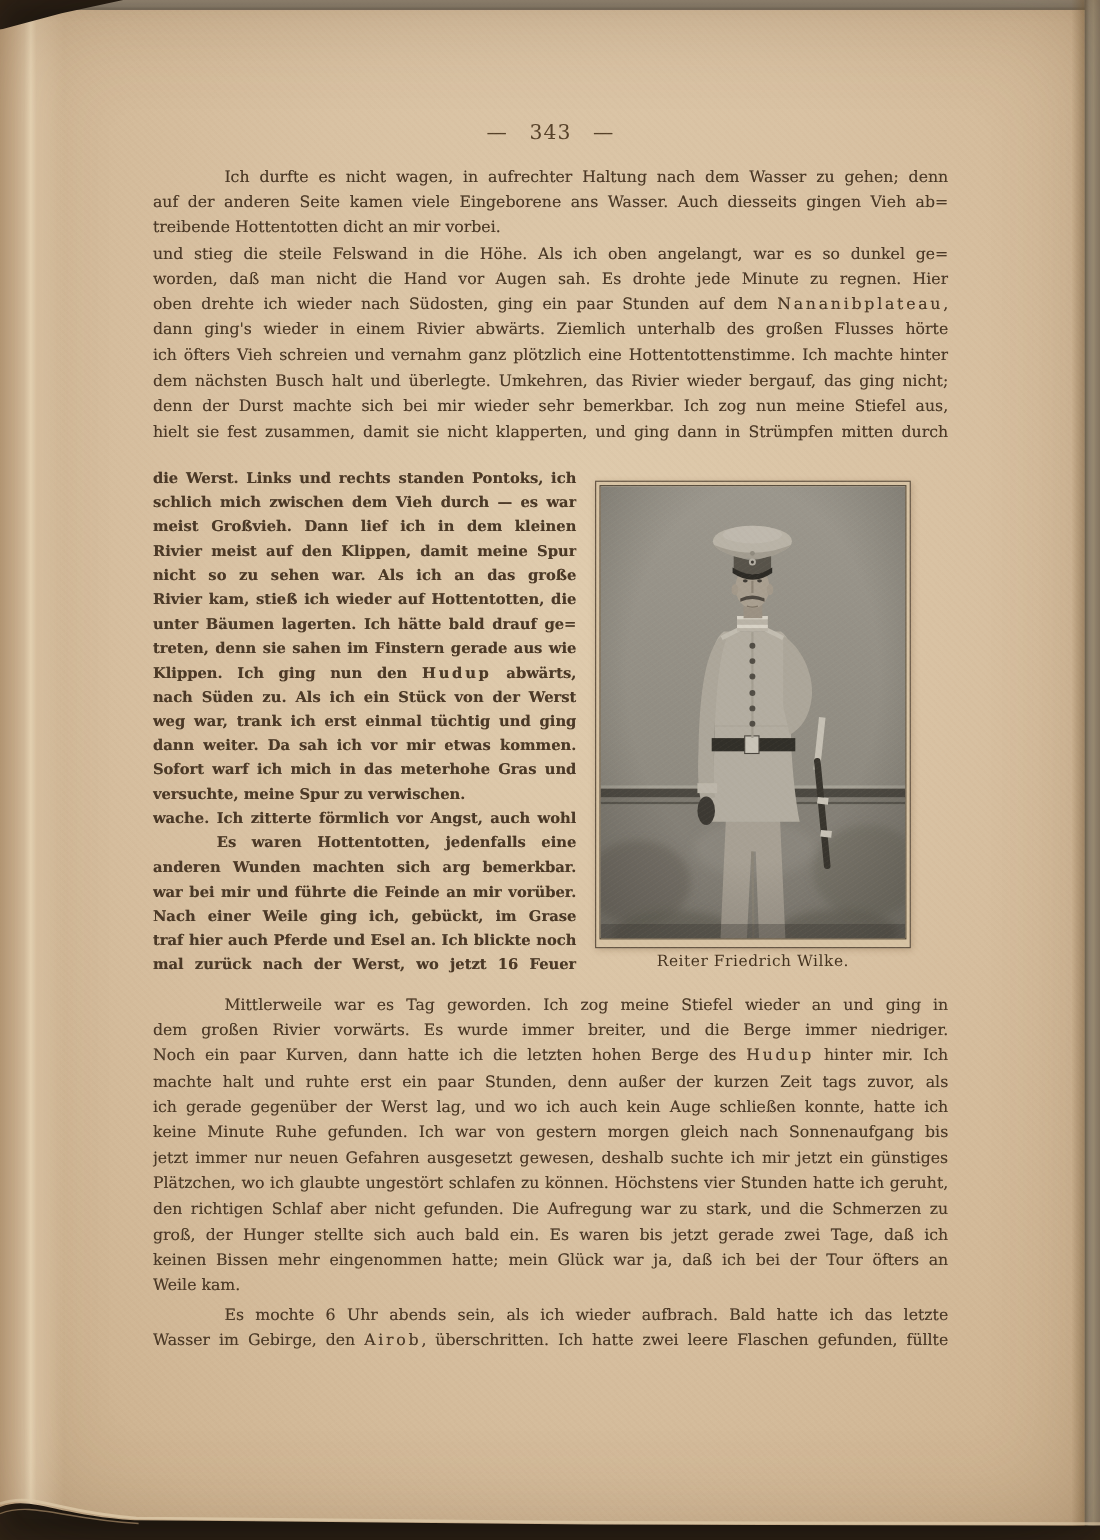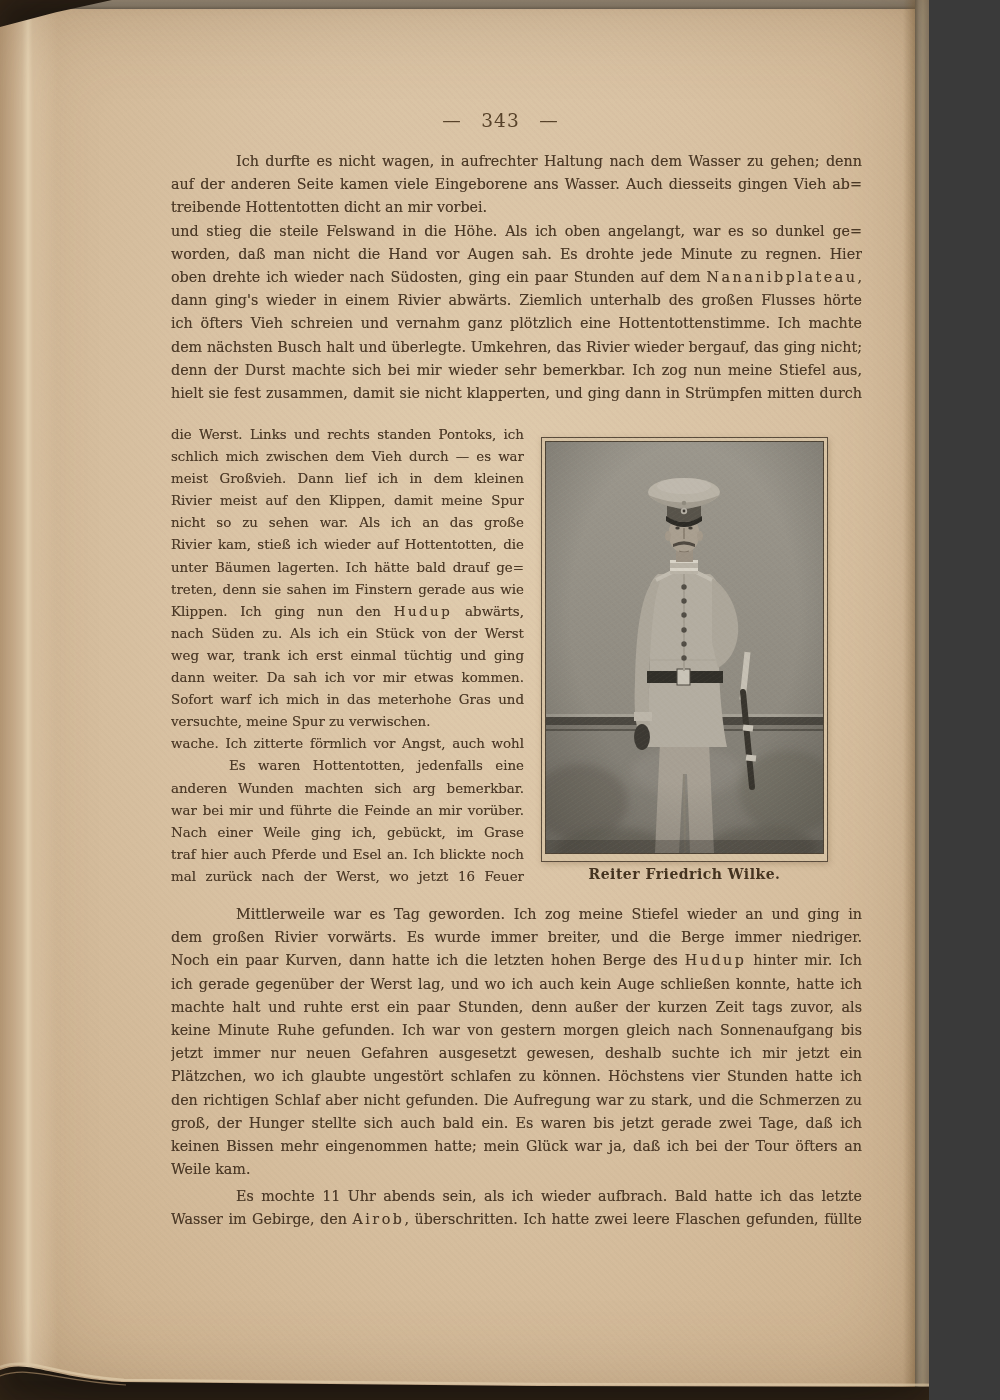--- a/index.html
+++ b/index.html
@@ -1,17 +1,17 @@
 <!DOCTYPE html>
 <html><head>
 <meta charset="utf-8">
 <style>
   html,body{margin:0;padding:0;background:#3a3a3a;}
   .scan{
-    position:relative;width:929px;height:1400px;overflow:hidden;
+    position:relative;width:1000px;height:1400px;overflow:hidden;
     font-family:"DejaVu Serif","Liberation Serif",serif;color:#4a3826;
     background:radial-gradient(ellipse at 52% 38%, #e0ccae 0%, #d9c2a3 45%, #cfb593 82%, #c3a885 100%);
   }
   .texture{position:absolute;inset:0;pointer-events:none;opacity:.6;
     background-image:repeating-linear-gradient(47deg, rgba(120,90,60,.03) 0 2px, transparent 2px 5px),
                      repeating-linear-gradient(-33deg, rgba(255,240,210,.04) 0 1px, transparent 1px 4px);}
   .vignette{position:absolute;inset:0;pointer-events:none;
     box-shadow:inset 0 0 95px rgba(100,70,40,.30), inset 0 0 20px rgba(100,70,40,.15);}
   .gutter{position:absolute;left:0;top:0;bottom:0;width:58px;pointer-events:none;
     background:linear-gradient(90deg,#c7ab88 0,#d1b694 12px,#dbc4a4 22px,#eedcbc 28px,#dfc8a8 33px,rgba(217,194,163,0) 58px);}
@@ -23,38 +23,38 @@
     background:linear-gradient(90deg,rgba(120,95,60,0),rgba(115,90,55,.45));}
   .edge-right{position:absolute;top:0;bottom:0;right:0;width:14px;
     background:linear-gradient(90deg,#6d6453 0,#958b79 4px,#a2977f 8px,#8b8170 14px);}
   .edge-bottom{position:absolute;bottom:0;left:0;}
 
   .pageno{position:absolute;left:139px;top:110px;width:723px;text-align:center;
     font-size:18.5px;letter-spacing:1px;color:#564129;}
 
   .block{position:absolute;left:139px;}
   .blockA{top:150px;width:723px;font-size:14.3px;}
-  .blockB{top:424px;width:385px;font-size:13.4px;}
+  .blockB{top:424px;width:385px;font-size:13.4px;font-weight:bold;}
   .blockC{top:903px;width:723px;font-size:14.3px;}
   .blockA .ln,.blockC .ln{height:23.2px;line-height:23.2px;}
   .blockB .ln{height:22.1px;line-height:22.1px;}
   .ln{overflow:hidden;text-align:justify;text-align-last:justify;
-      text-shadow:0 0 .4px rgba(74,56,38,.55);margin-left:32px;}
+      text-shadow:0 0 .4px rgba(74,56,38,.55);}
   .ln.end{text-align-last:left;}
   .ln.ind{text-indent:65px;}
   .ln.ind2{text-indent:58px;}
   .ln.gap{margin-top:4px;}
   .sperr{letter-spacing:2.5px;}
 
   .photo{position:absolute;left:541px;top:437px;width:279px;height:417px;margin:0;
     background:#d7c3a4;border:1px solid #5a4c3c;padding:3px;
     box-shadow:1px 2px 6px rgba(90,65,35,.25);}
   .photo svg{display:block;border:1px solid #4c4234;}
   .caption{position:absolute;left:541px;top:866px;width:287px;text-align:center;
-    font-weight:bold;font-size:14px;color:#43321f;letter-spacing:.5px;}
+    font-weight:normal;font-size:14px;color:#43321f;letter-spacing:.5px;}
 </style>
 </head>
 <body>
 
 <div class="scan">
 
   <div class="pageno">— 343 —</div>
 
   <div class="block blockA">
     <div class="ln ind">Ich durfte es nicht wagen, in aufrechter Haltung nach dem Wasser zu gehen; denn</div>
@@ -187,30 +187,30 @@
     <div class="ln">war bei mir und führte die Feinde an mir vorüber.</div>
     <div class="ln">Nach einer Weile ging ich, gebückt, im Grase weiter und</div>
     <div class="ln">traf hier auch Pferde und Esel an. Ich blickte noch ein=</div>
     <div class="ln">mal zurück nach der Werst, wo jetzt 16 Feuer brannten.</div>
   </div>
 
   <div class="block blockC">
     <div class="ln ind">Mittlerweile war es Tag geworden. Ich zog meine Stiefel wieder an und ging in</div>
     <div class="ln">dem großen Rivier vorwärts. Es wurde immer breiter, und die Berge immer niedriger.</div>
     <div class="ln"><span>Noch ein paar Kurven, dann hatte ich die letzten hohen Berge des </span><span class="sperr">Hudup</span><span> hinter mir. Ich</span></div>
+    <div class="ln">machte halt und ruhte erst ein paar Stunden, denn außer der kurzen Zeit tags zuvor, als</div>
     <div class="ln">ich gerade gegenüber der Werst lag, und wo ich auch kein Auge schließen konnte, hatte ich</div>
-    <div class="ln">machte halt und ruhte erst ein paar Stunden, denn außer der kurzen Zeit tags zuvor, als</div>
     <div class="ln">keine Minute Ruhe gefunden. Ich war von gestern morgen gleich nach Sonnenaufgang bis</div>
     <div class="ln">jetzt immer nur neuen Gefahren ausgesetzt gewesen, deshalb suchte ich mir jetzt ein günstiges</div>
     <div class="ln">Plätzchen, wo ich glaubte ungestört schlafen zu können. Höchstens vier Stunden hatte ich geruht,</div>
     <div class="ln">den richtigen Schlaf aber nicht gefunden. Die Aufregung war zu stark, und die Schmerzen zu</div>
     <div class="ln">groß, der Hunger stellte sich auch bald ein. Es waren bis jetzt gerade zwei Tage, daß ich</div>
     <div class="ln">keinen Bissen mehr eingenommen hatte; mein Glück war ja, daß ich bei der Tour öfters an</div>
     <div class="ln end">Weile kam.</div>
-    <div class="ln ind gap">Es mochte 11 Uhr abends sein, als ich wieder aufbrach. Bald hatte ich das letzte</div>
+    <div class="ln ind gap">Es mochte 6 Uhr abends sein, als ich wieder aufbrach. Bald hatte ich das letzte</div>
     <div class="ln"><span>Wasser im Gebirge, den </span><span class="sperr">Airob</span><span>, überschritten. Ich hatte zwei leere Flaschen gefunden, füllte</span></div>
   </div>
 
   <div class="texture"></div>
   <div class="gutter"></div>
   <div class="edge-top"></div>
   <div class="corner-tl"></div>
   <div class="edge-right-shadow"></div>
   <div class="edge-right"></div>
   <svg class="edge-bottom" width="1000" height="46" viewBox="0 0 1000 46">

